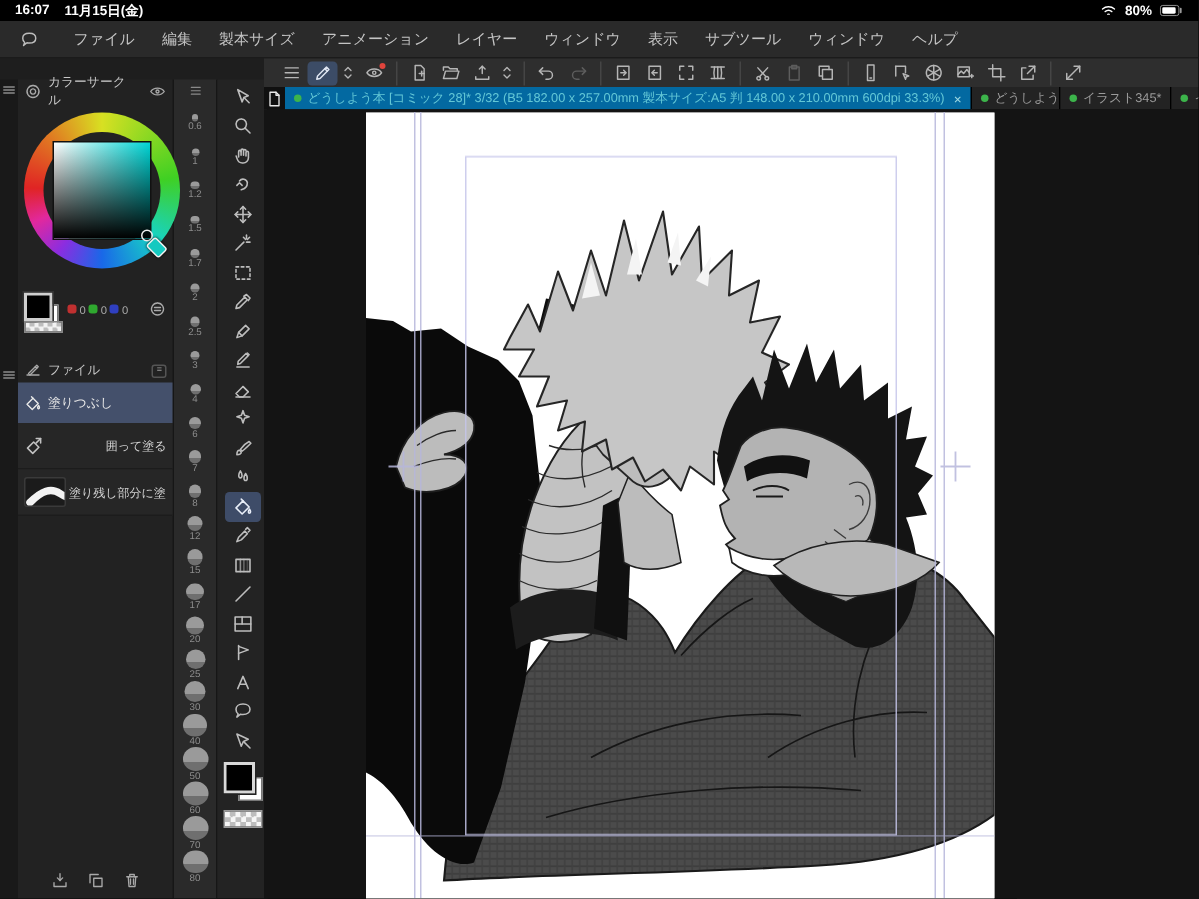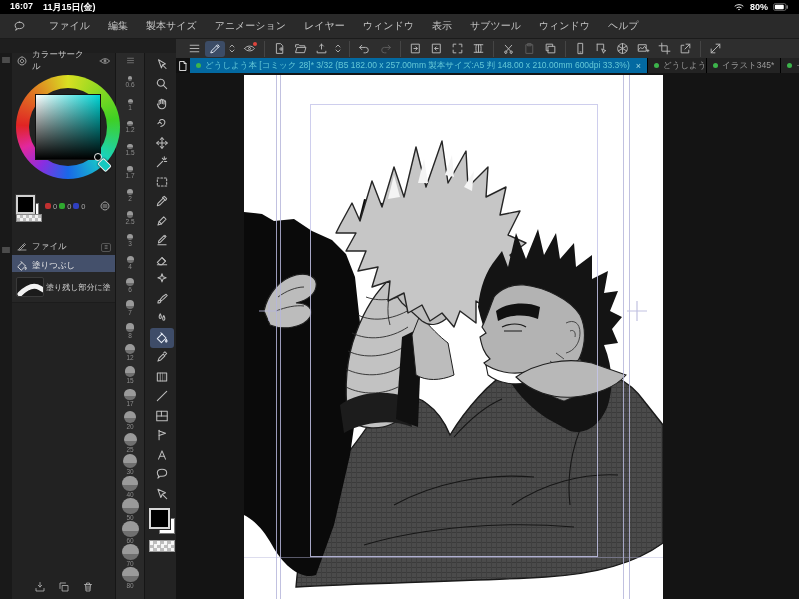--- a/index.html
+++ b/index.html
@@ -66,21 +66,21 @@
   .fgbg{position:relative;width:22px;height:22px;flex:0 0 auto;}
   .fgbg .bg{position:absolute;left:8px;top:8px;width:13px;height:13px;background:#fff;border:1px solid #777;}
   .fgbg .fg{position:absolute;left:0;top:0;width:15px;height:15px;background:#000;border:2px solid #cfcfcf;outline:1px solid #333;}
   .transpbar{position:absolute;left:0;top:19px;width:24px;height:6px;border:1px solid #888;
     background:repeating-conic-gradient(#bdbdbd 0 25%,#f2f2f2 0 50%) 0 0/6px 6px;}
   .rgbdots{display:flex;align-items:center;gap:2px;font-size:7.5px;color:#a9a9a9;margin-left:4px;}
   .rgbdots .cdot{width:6px;height:6px;border-radius:2px;}
   .mixer{margin-left:auto;color:#a9a9a9;}
   
   .subtool{flex:0 0 auto;display:flex;flex-direction:column;margin-top:18px;}
-  .st-group{height:17px;display:flex;align-items:flex-end;gap:4px;padding:0 4px;background:#44506b;color:#e8e8e8;
+  .st-group{height:27px;display:flex;align-items:center;gap:4px;padding:0 4px;background:#44506b;color:#e8e8e8;
             font-size:8.5px;flex:0 0 auto;}
   .st-item{height:30px;display:flex;align-items:center;padding:0 4px;gap:2px;background:#262626;border-bottom:1px solid #1c1c1c;
            font-size:8px;color:#d2d2d2;}
   .st-item .ic{color:#c2c2c2;flex:0 0 auto;}
   .st-item .lbl{flex:1;text-align:right;white-space:nowrap;overflow:hidden;}
   .st-item.selected{background:#414e6e;}
   .st-item .lock{color:#b9b9b9;flex:0 0 auto;margin-left:2px;}
   .st-thumb{width:26px;height:18px;background:#1b1b1b;border:1px solid #3a3a3a;border-radius:2px;position:relative;flex:0 0 auto;overflow:hidden;}
   .st-thumb svg{position:absolute;left:0;top:0;}
   .squiggle{position:absolute;left:-14px;top:-4px;}
@@ -245,20 +245,30 @@
                 <svg width="12" height="12" viewBox="0 0 24 24" fill="none" stroke="currentColor" stroke-width="1.8" stroke-linecap="round" stroke-linejoin="round">
                   <path d="M4 13L12 5l7 7-8 8z"></path>
                   <path d="M12 5L10 3"></path>
                   <path d="M19.5 14.5c1.5 2 1.5 4 0 4.5s-2-2.5 0-4.5"></path>
                 </svg>
               </span>
             <span>塗りつぶし</span>
           </div>
           <div id="subtool-items">
               <div class="st-item">
+      <span class="ic icon">
+                  <svg width="14" height="14" viewBox="0 0 24 24" fill="none" stroke="currentColor" stroke-width="1.8" stroke-linecap="round" stroke-linejoin="round">
+                    <path d="M4 15L11 8l6 6-7 7z"></path>
+                    <path d="M14 4h5v5"></path>
+                    <path d="M19 4l-5 5"></path>
+                  </svg>
+                </span>
+                <span class="lbl">囲って塗る</span>
+              </div>
+              <div class="st-item">
       <span class="st-thumb">
                   <svg class="squiggle" width="54" height="26" viewBox="0 0 54 26">
                     <path d="M3 16c8-8 14-10 20-6s12 4 18 0 8-2 10 2" fill="none" stroke="#f2f2f2" stroke-width="5" stroke-linecap="round"></path>
                   </svg>
                 </span>
                 <span class="lbl">塗り残し部分に塗る</span>
               </div>
             </div>
         </div>
 

